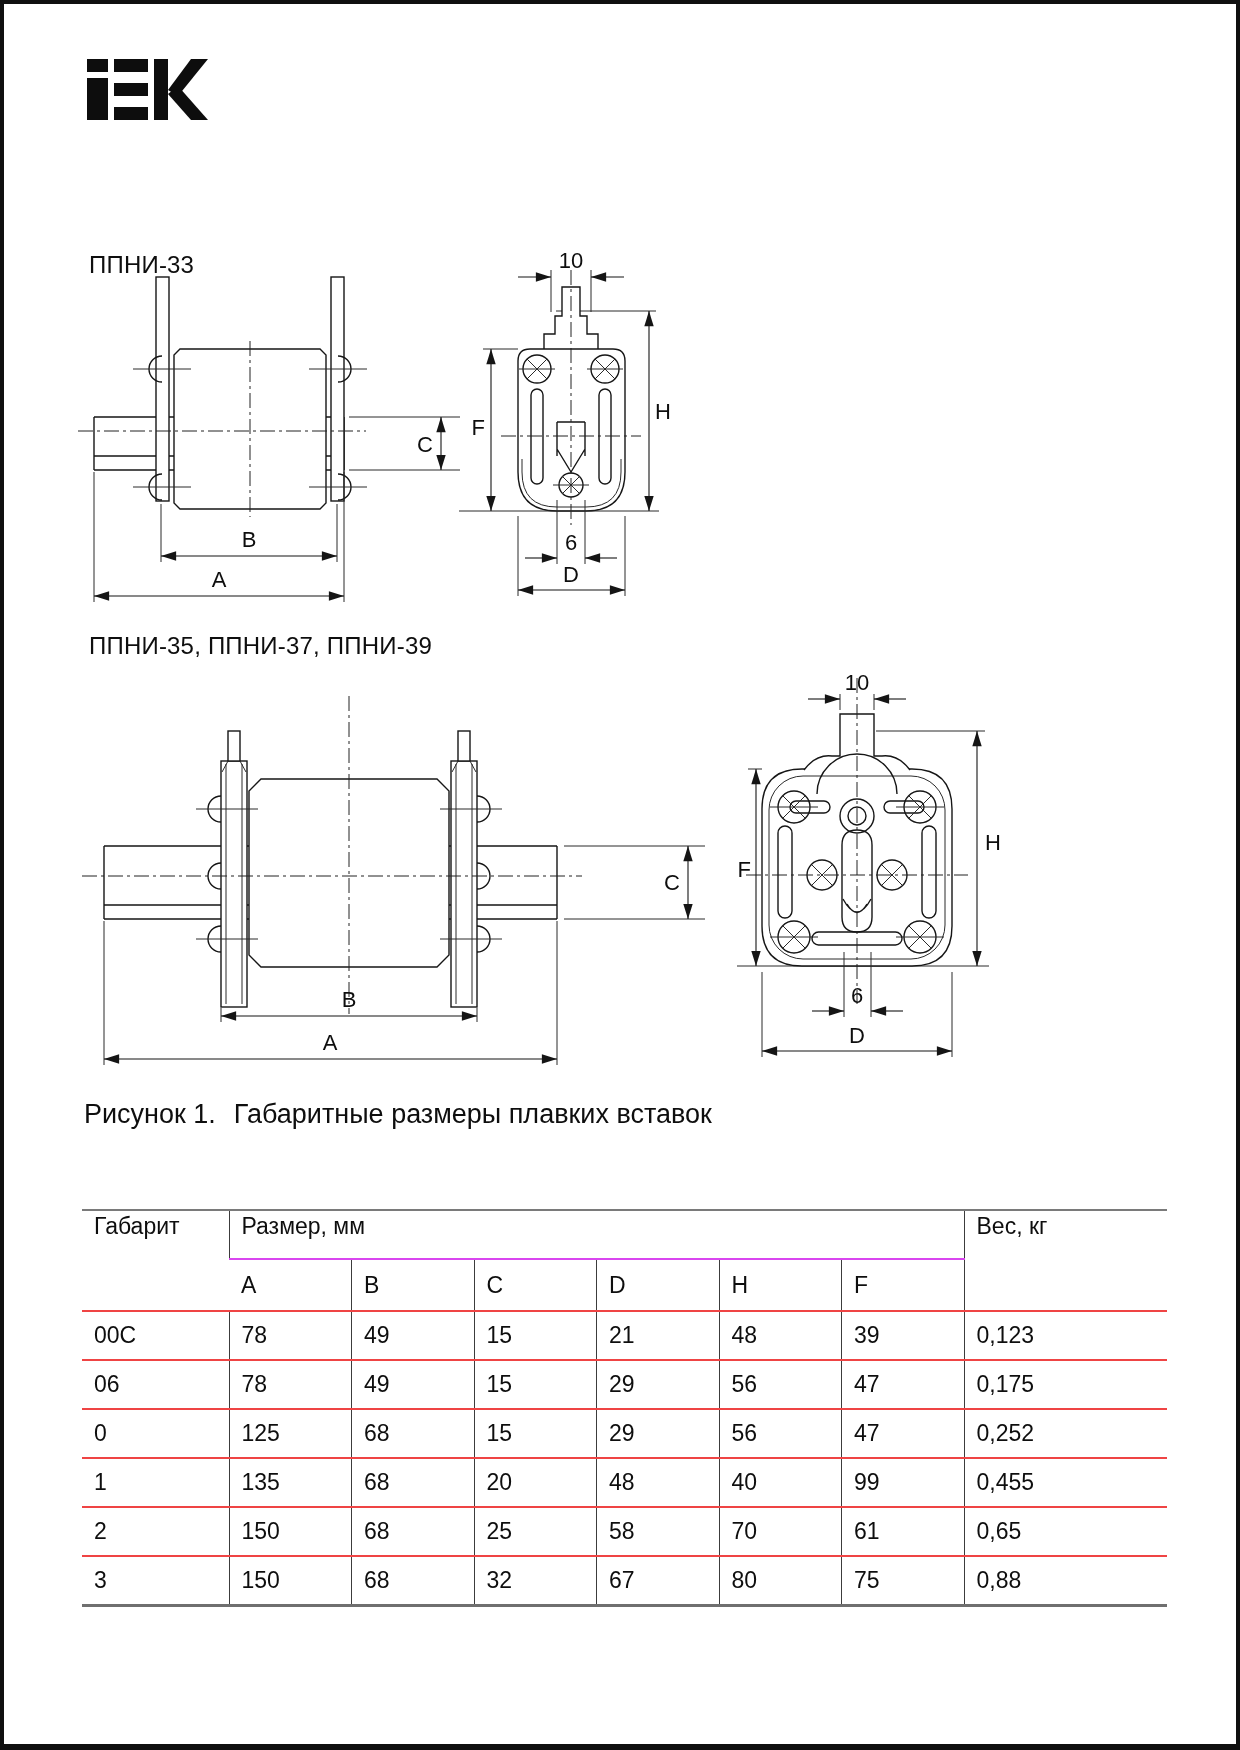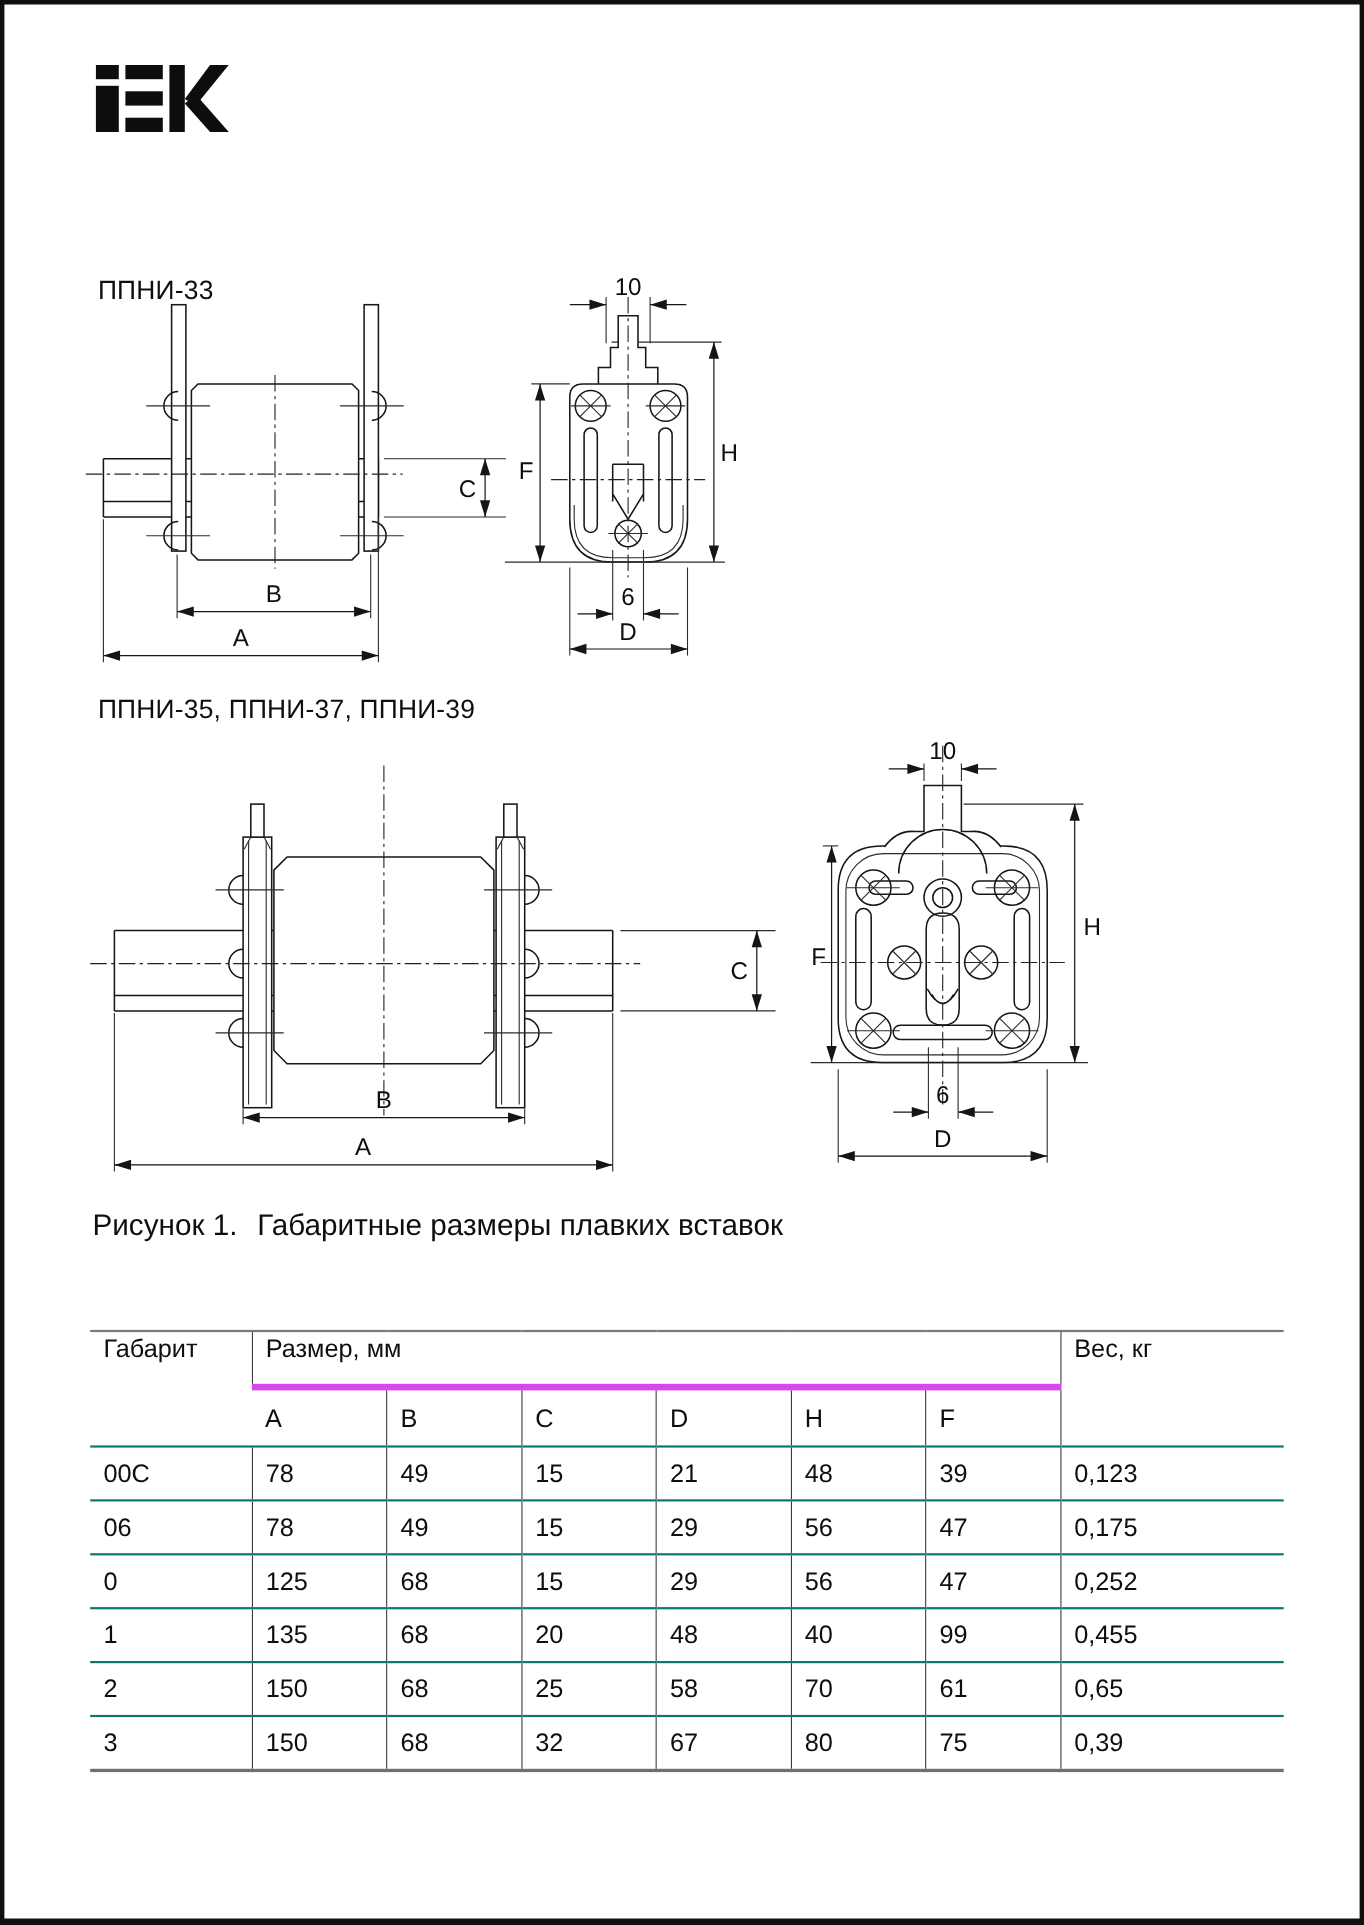--- a/index.html
+++ b/index.html
@@ -26,23 +26,23 @@
     position:absolute;left:78px;top:1205px;width:1085px;
     border-collapse:collapse;table-layout:fixed;font-size:23px;color:#0e0e0e;
     border-top:2px solid #7a7a7a;border-bottom:3px solid #6f6f6f;
   }
   .dims-table td{
     border-left:1px solid #3c3c3c;padding:0 4px 0 12px;vertical-align:middle;
     white-space:nowrap;overflow:hidden;
   }
   .dims-table tr td:first-child{border-left:none;}
   .dims-table .h1 td{height:45px;vertical-align:top;padding-top:2px;}
-  .dims-table .h1 td.size-span{border-bottom:6px solid #d946ef;margin-top:32px;}
+  .dims-table .h1 td.size-span{border-bottom:2px solid #d946ef;margin-top:32px;}
   .dims-table .h2 td{height:50px;}
-  .dims-table .dr td{height:47px;border-top:2px solid #0f766e;margin-top:32px;}
+  .dims-table .dr td{height:47px;border-top:2px solid #ef4444;margin-top:32px;}
 </style>
 </head>
 <body>
 
 <div class="page">
 
   <svg class="abs" style="left:83px;top:55px" width="122" height="62" viewBox="0 0 122 62" aria-label="IEK">
     <g fill="#0d0d0d">
       <rect x="0" y="0" width="21" height="13"></rect>
       <rect x="0" y="19" width="21" height="42"></rect>
@@ -279,18 +279,18 @@
         <td>0,65</td>
       </tr>
       <tr class="dr">
         <td>3</td>
         <td>150</td>
         <td>68</td>
         <td>32</td>
         <td>67</td>
         <td>80</td>
         <td>75</td>
-        <td>0,39</td>
+        <td>0,88</td>
       </tr>
     </tbody>
   </table>
 
 </div>
 
 </body></html>

